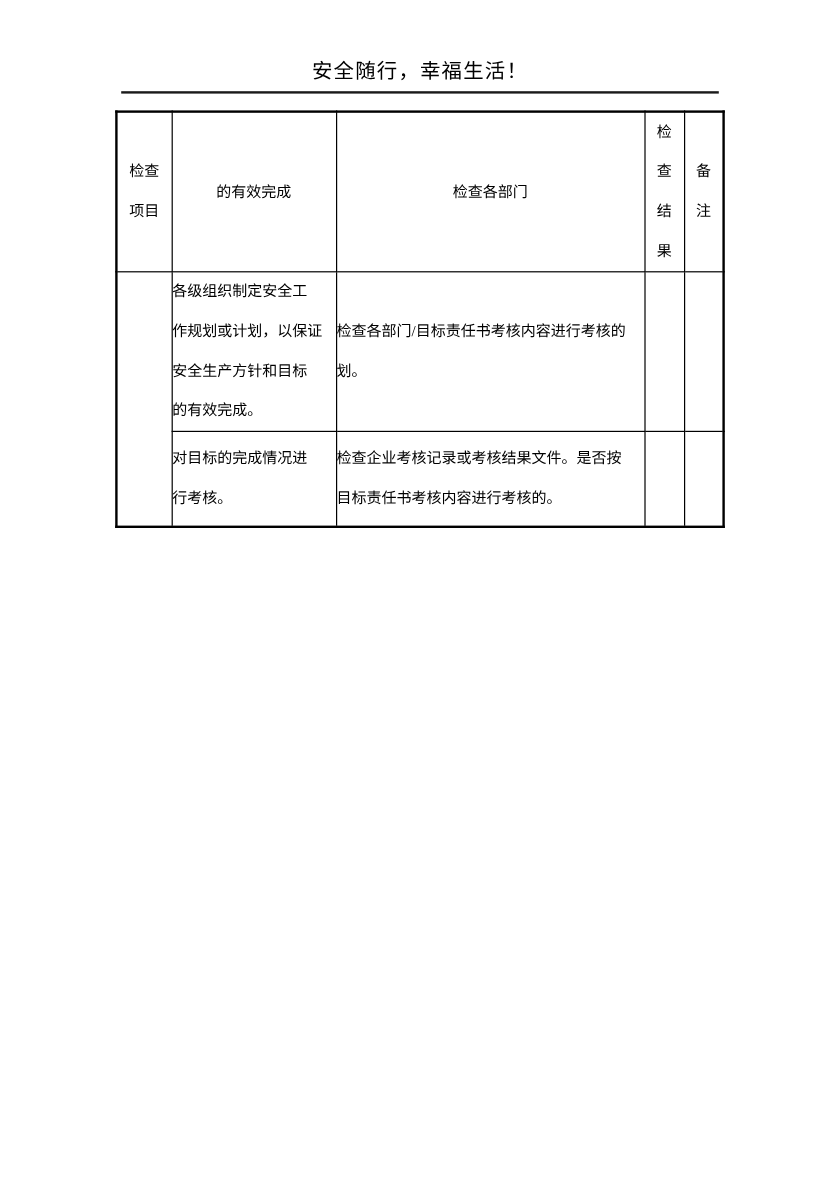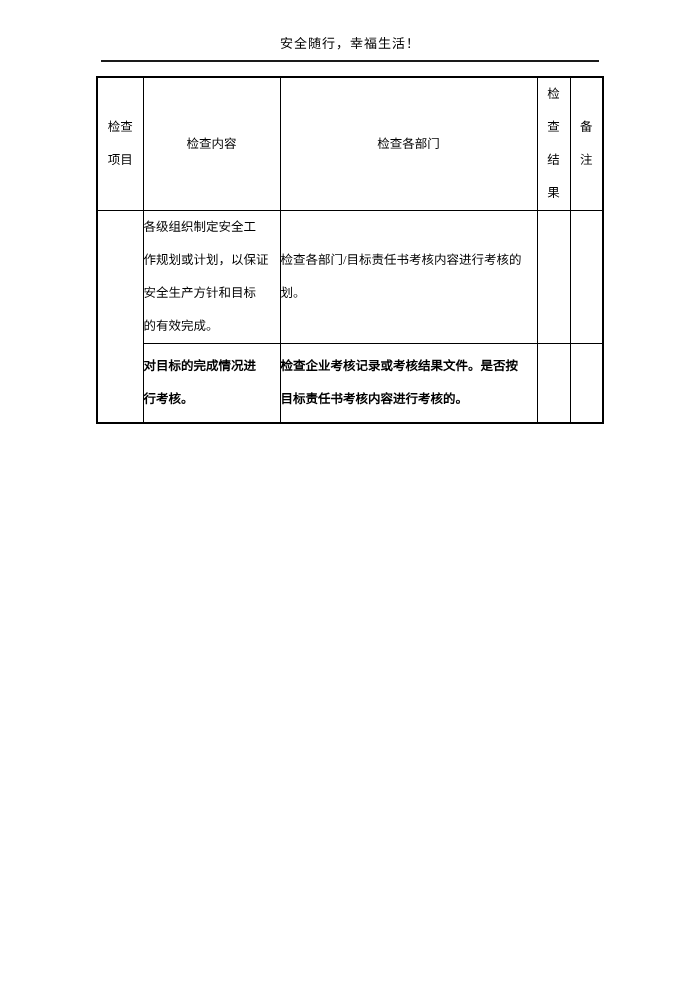--- a/index.html
+++ b/index.html
@@ -10,23 +10,23 @@
     color: #000000;
   }
   .page {
     position: relative;
     width: 700px;
     height: 990px;
     background: #ffffff;
     overflow: hidden;
   }
   .doc-title {
-    padding-top: 34px;
+    padding-top: 50px;
     text-align: center;
-    font-size: 13px;
+    font-size: 17px;
     line-height: 20px;
     letter-spacing: 1px;
     color: #000000;
   }
   .title-underline {
     width: 498px;
     height: 0;
     border-top: 2px solid #1a1a1a;
     margin: 6px auto 0 auto;
   }
@@ -48,21 +48,21 @@
   }
   
   col.c-item   { width: 46px; }
   col.c-content{ width: 137px; }
   col.c-method { width: 257px; }
   col.c-result { width: 33px; }
   col.c-note   { width: 33px; }
   
   tr.header-row  { height: 131px; }
   tr.body-row-1  { height: 108px; }
-  tr.body-row-2  { height: 79px; font-weight: bold; }
+  tr.body-row-2  { height: 79px; }
   
   td.center { text-align: center; }
   td.left   { text-align: left; padding-left: 8px; padding-right: 2px; }
 </style>
 </head>
 <body>
 
 <div class="page">
 
   <div class="doc-title">安全随行，幸福生活！</div>
@@ -74,21 +74,21 @@
       <col class="c-item">
       <col class="c-content">
       <col class="c-method">
       <col class="c-result">
       <col class="c-note">
     </colgroup>
     <tbody>
       <tr class="header-row">
         <td class="center">检查
 项目</td>
-        <td class="center">检查内容</td>
+        <td class="center">的有效完成</td>
         <td class="center">检查各部门</td>
         <td class="center">检
 查
 结
 果</td>
         <td class="center">备
 注</td>
       </tr>
       <tr class="body-row-1">
         <td class="center" rowspan="2"></td>

